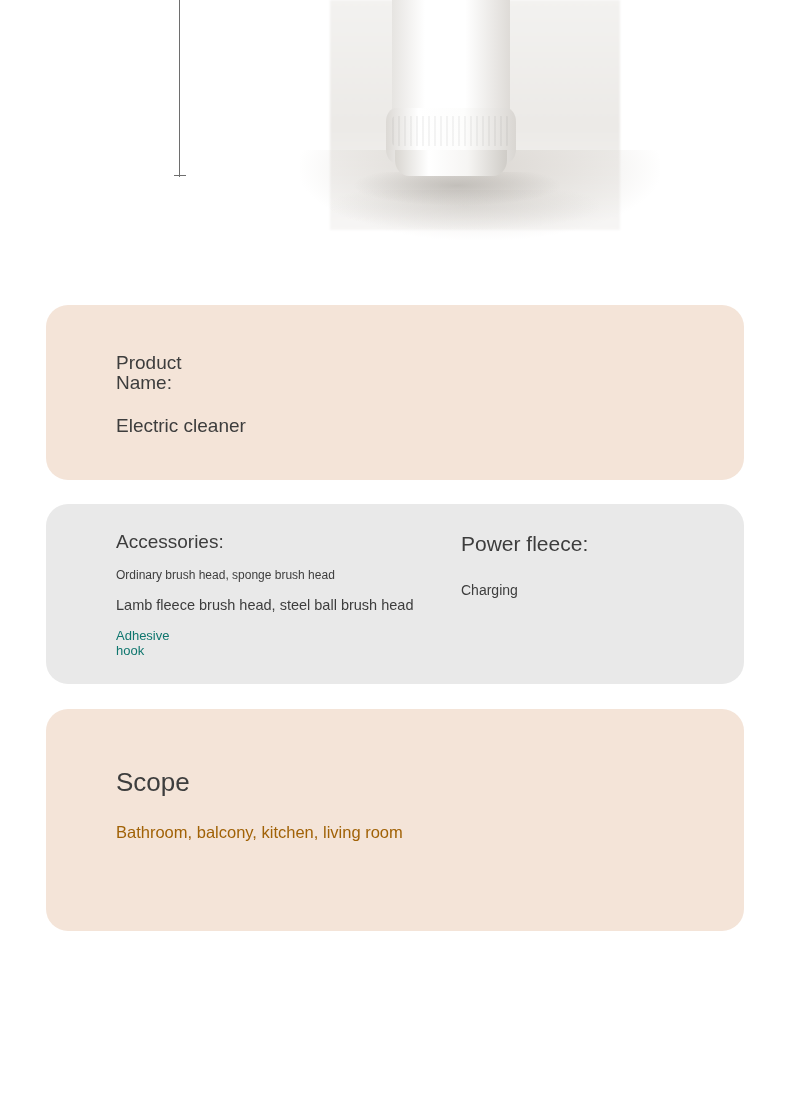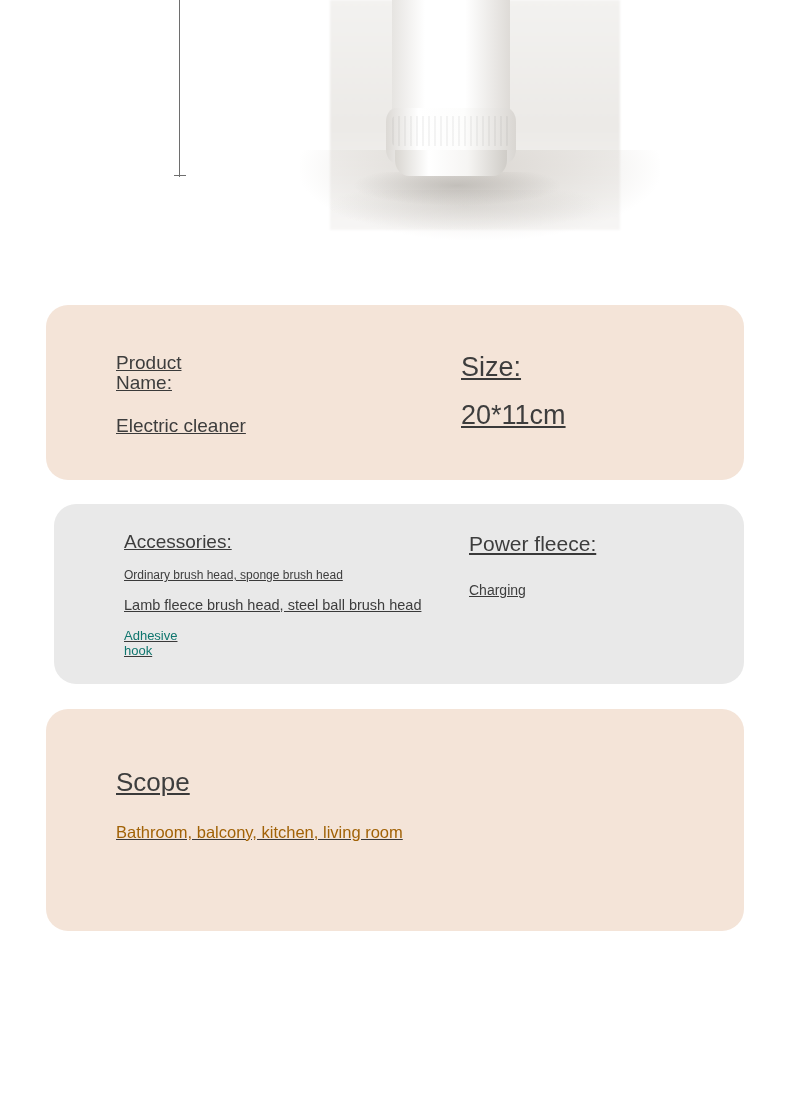--- a/index.html
+++ b/index.html
@@ -111,40 +111,38 @@
     top: 190px;
     width: 270px;
     height: 40px;
     background: radial-gradient(ellipse at 50% 40%, rgba(180,176,170,0.28) 0%, rgba(255,255,255,0) 72%);
   }
 
   
   .cards {
     position: relative;
     padding: 0 46px;
-    text-decoration: underline;
   }
   .card {
     position: relative;
     border-radius: 22px;
     box-sizing: border-box;
   }
   .card-beige { background: #f4e4d8; }
   .card-grey  { background: #e9e9e9; }
 
   .card-spec {
     margin-top: 15px;
     height: 175px;
     padding: 48px 40px 0 70px;
   }
   .card-acc {
     margin-top: 24px;
     height: 180px;
     padding: 28px 40px 0 70px;
-    margin-left: 8px;
   }
   .card-scope {
     margin-top: 25px;
     height: 222px;
     padding: 58px 40px 0 70px;
   }
 
   .row { display: flex; }
   .col-left  { width: 345px; }
   .col-right { flex: 1; }
@@ -233,24 +231,20 @@
   <div class="measure-cap"></div>
 </div>
 
 <div class="cards">
 
   <div class="card card-beige card-spec">
     <div class="row">
       <div class="col-left">
         <div class="label-strong">Product Name:</div>
         <div class="label-value">Electric cleaner</div>
-      </div>
-      <div class="col-right">
-        <div class="size-title">Size:</div>
-        <div class="size-value">20*11cm</div>
       </div>
     </div>
   </div>
 
   <div class="card card-grey card-acc">
     <div class="row">
       <div class="col-left">
         <div class="acc-label">Accessories:</div>
         <div class="acc-line1">Ordinary brush head, sponge brush head</div>
         <div class="acc-line2">Lamb fleece brush head, steel ball brush head</div>

